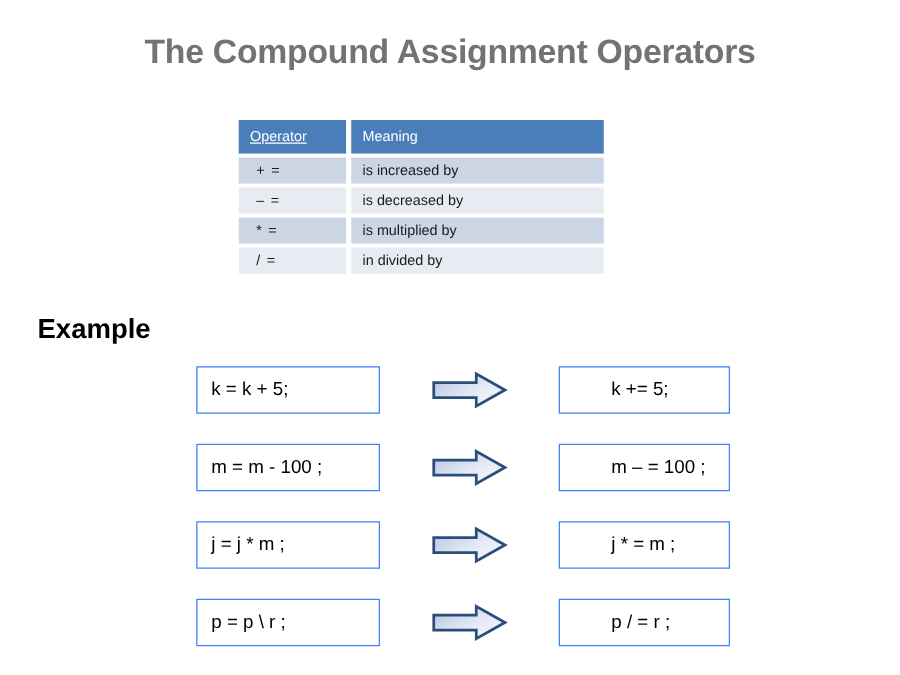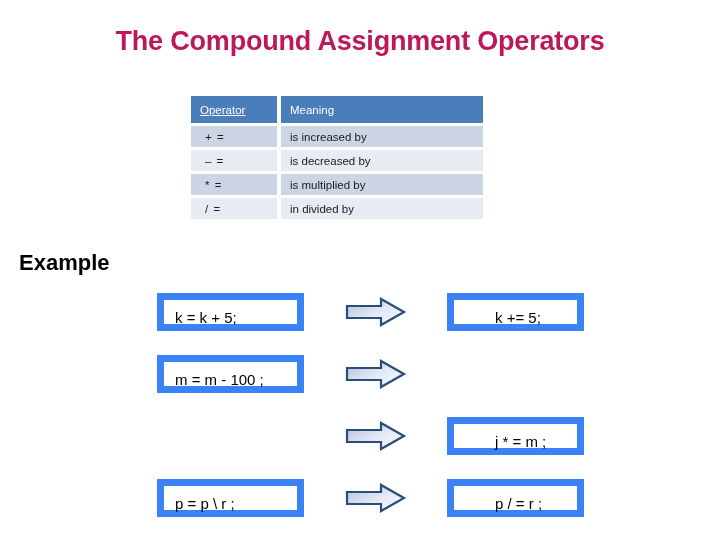--- a/index.html
+++ b/index.html
@@ -19,21 +19,21 @@
   
   #slide-title {
     position: absolute;
     left: 0;
     top: 26px;
     width: 720px;
     text-align: center;
     font-size: 27px;
     font-weight: bold;
     letter-spacing: -0.2px;
-    color: #be185d;
+    color: #737373;
     white-space: nowrap;
   }
 
   
   #operator-table {
     position: absolute;
     left: 191px;
     top: 96px;
     width: 270px;
     border-collapse: separate;
@@ -67,38 +67,38 @@
   .row-dark  .cell { background: #ccd5e4; }
   .row-light .cell { background: #e8ebf2; }
   .cell-gap { width: 4px; background: #ffffff; padding: 0 !important; }
   .cell.op   { padding-left: 14px !important; color: #1a1a1a; letter-spacing: 1px; }
   .cell.mean { padding-left: 9px !important; color: #1a1a1a; }
   tr.spacer td { height: 3px !important; background: #ffffff !important; }
 
   
   #example-heading {
     position: absolute;
-    left: 19px;
+    left: 30px;
     top: 250px;
     font-size: 22px;
     font-weight: bold;
     color: #000000;
   }
 
   
   .example-row {
     position: absolute;
     left: 0;
     width: 720px;
     height: 38px;
   }
   .expr-box {
     position: absolute;
     box-sizing: border-box;
-    border: 7px solid #3b82f6;
+    border: 1px solid #3b82f6;
     background: #ffffff;
     height: 38px;
     line-height: 36px;
     font-size: 15px;
     color: #000000;
     padding-left: 11px;
     white-space: nowrap;
   }
   .expr-box.left  { left: 157px;  width: 147px; }
   .expr-box.right { left: 447px;  width: 137px; padding-left: 41px; }
@@ -197,23 +197,25 @@
       <defs>
         <linearGradient id="ag1" x1="0" y1="0.1" x2="1" y2="0.9">
           <stop offset="0%" stop-color="#b8c4dd"></stop>
           <stop offset="55%" stop-color="#e3e9f6"></stop>
           <stop offset="100%" stop-color="#f8fafd"></stop>
         </linearGradient>
       </defs>
       <path d="M2 9 L36 9 L36 2 L59 15 L36 28 L36 21 L2 21 Z" fill="url(#ag1)" stroke="#2a4d7a" stroke-width="2.2" stroke-linejoin="miter"></path>
     </svg>
   </div>
+  <div class="expr-box right">m – = 100 ;</div>
 </div>
 
 <div class="example-row" style="top:417px;">
+  <div class="expr-box left">j = j * m ;</div>
   <div class="arrow-wrap">
     <svg width="62" height="30" viewBox="0 0 62 30">
       <defs>
         <linearGradient id="ag2" x1="0" y1="0.1" x2="1" y2="0.9">
           <stop offset="0%" stop-color="#b8c4dd"></stop>
           <stop offset="55%" stop-color="#e3e9f6"></stop>
           <stop offset="100%" stop-color="#f8fafd"></stop>
         </linearGradient>
       </defs>
       <path d="M2 9 L36 9 L36 2 L59 15 L36 28 L36 21 L2 21 Z" fill="url(#ag2)" stroke="#2a4d7a" stroke-width="2.2" stroke-linejoin="miter"></path>

